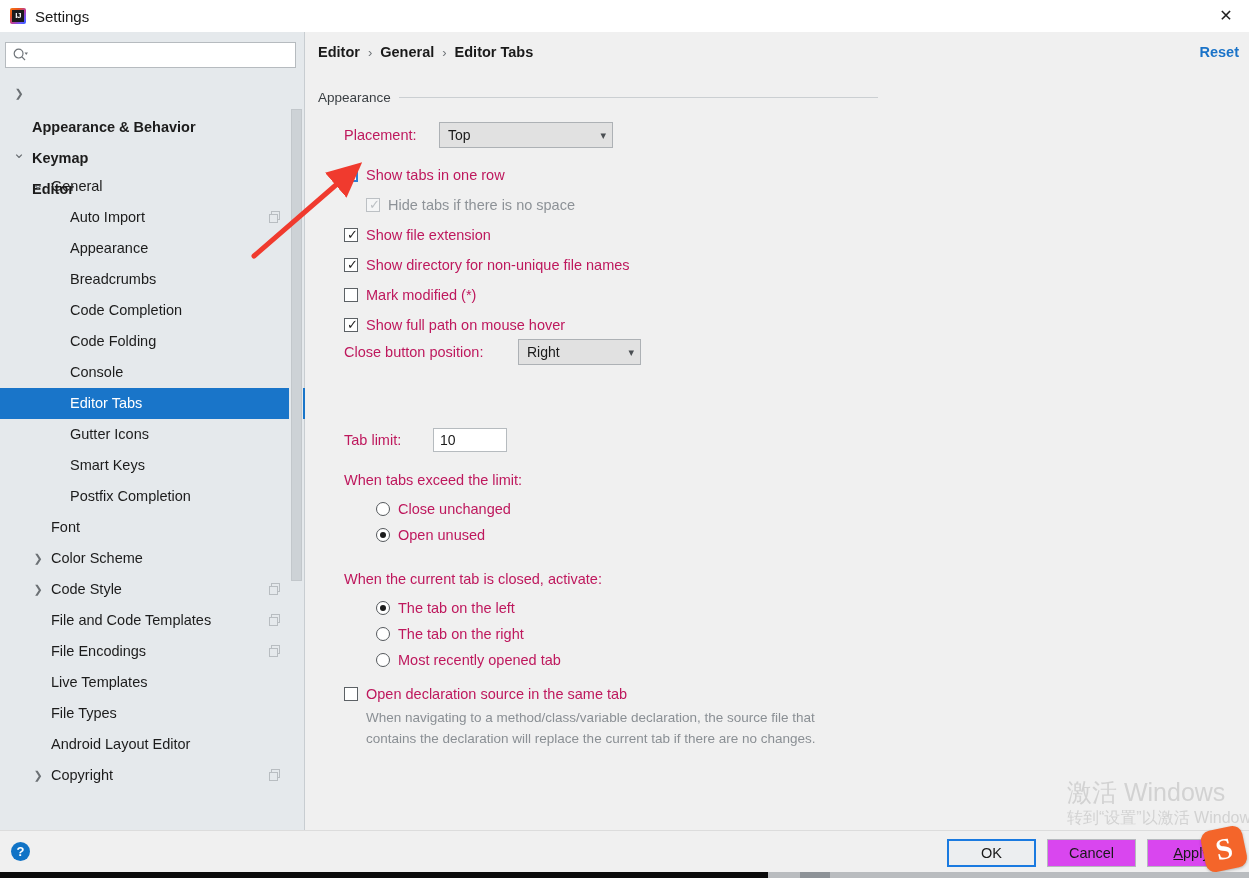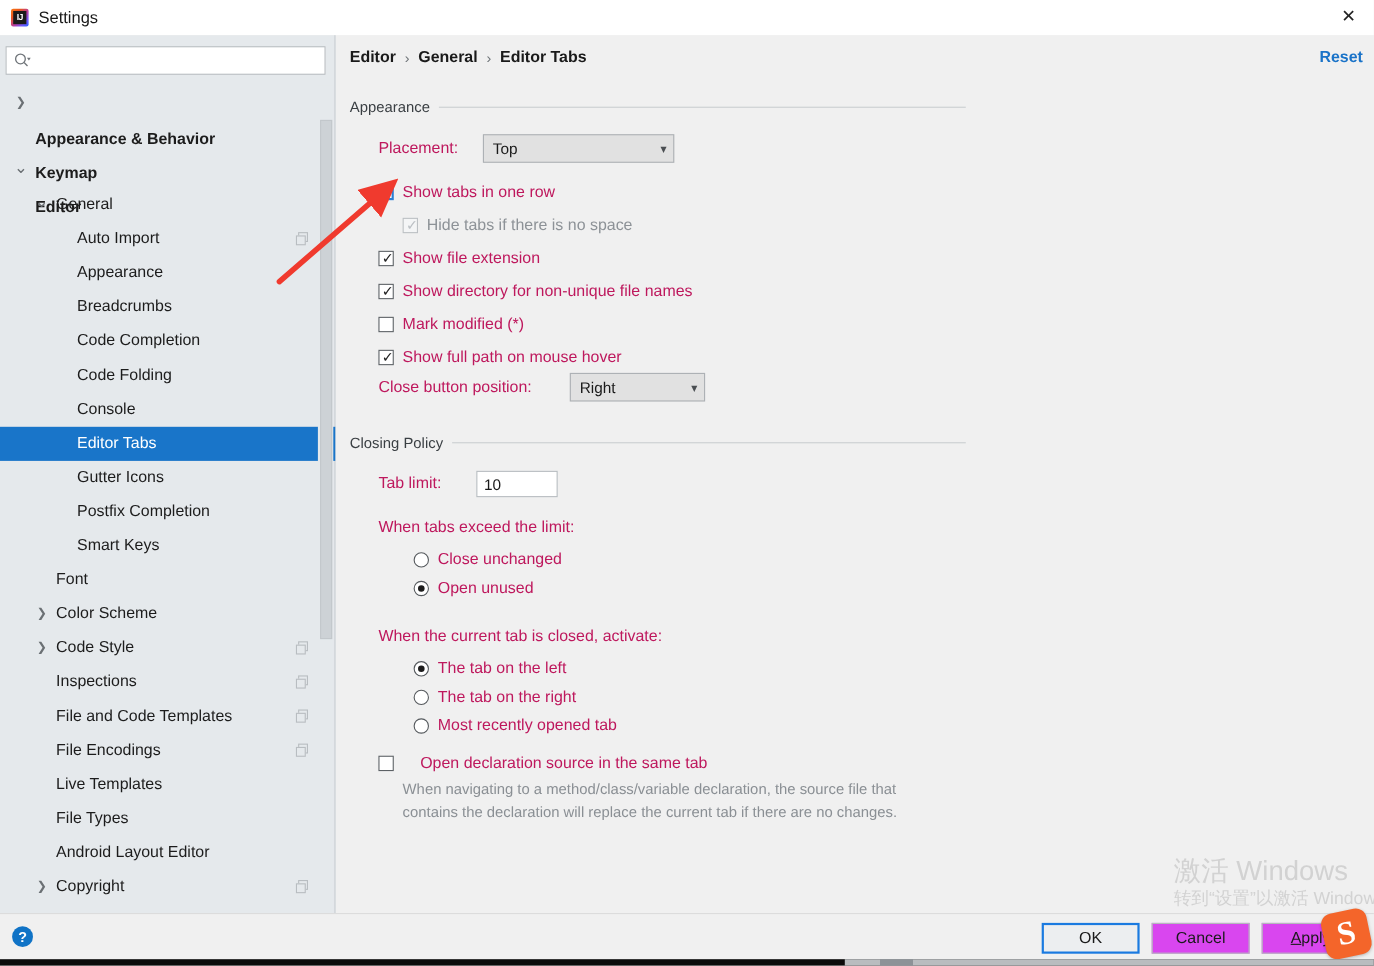--- a/index.html
+++ b/index.html
@@ -291,29 +291,25 @@
             <span class="b1"></span>
             <span class="b2"></span>
           </span></div>
         <div class="tree-row"><span class="lbl" style="margin-left: 70px;">Appearance</span></div>
         <div class="tree-row"><span class="lbl" style="margin-left: 70px;">Breadcrumbs</span></div>
         <div class="tree-row"><span class="lbl" style="margin-left: 70px;">Code Completion</span></div>
         <div class="tree-row"><span class="lbl" style="margin-left: 70px;">Code Folding</span></div>
         <div class="tree-row"><span class="lbl" style="margin-left: 70px;">Console</span></div>
         <div class="tree-row sel"><span class="lbl" style="margin-left: 70px;">Editor Tabs</span></div>
         <div class="tree-row"><span class="lbl" style="margin-left: 70px;">Gutter Icons</span></div>
+        <div class="tree-row"><span class="lbl" style="margin-left: 70px;">Smart Keys</span></div>
         <div class="tree-row"><span class="lbl" style="margin-left: 70px;">Postfix Completion</span></div>
-        <div class="tree-row"><span class="lbl" style="margin-left: 70px;">Smart Keys</span></div>
         <div class="tree-row"><span class="lbl" style="margin-left: 51px;">Font</span></div>
         <div class="tree-row"><span class="arrow" style="left: 31px;">❯</span><span class="lbl" style="margin-left: 51px;">Color Scheme</span></div>
         <div class="tree-row"><span class="arrow" style="left: 31px;">❯</span><span class="lbl" style="margin-left: 51px;">Code Style</span><span class="copy-badge">
-            <span class="b1"></span>
-            <span class="b2"></span>
-          </span></div>
-        <div class="tree-row"><span class="lbl" style="margin-left: 51px;">Inspections</span><span class="copy-badge">
             <span class="b1"></span>
             <span class="b2"></span>
           </span></div>
         <div class="tree-row"><span class="lbl" style="margin-left: 51px;">File and Code Templates</span><span class="copy-badge">
             <span class="b1"></span>
             <span class="b2"></span>
           </span></div>
         <div class="tree-row"><span class="lbl" style="margin-left: 51px;">File Encodings</span><span class="copy-badge">
             <span class="b1"></span>
             <span class="b2"></span>
@@ -394,26 +390,20 @@
       </div>
 
     <div class="row" style="position:absolute; left:38px; top:307px;">
       <span class="lbl-plain" style="width:174px;">Close button position:</span>
       <div class="combo" style="width:123px;">
         <span>Right</span>
         <span class="chev">▾</span>
       </div>
     </div>
 
-    <div class="group" style="top:363px; width:560px;">
-      <div class="group-header">
-        <span>Closing Policy</span>
-        <span class="group-line"></span>
-      </div>
-    </div>
 
     <div class="row" style="position:absolute; left:38px; top:396px;">
       <span class="lbl-plain" style="width:89px;">Tab limit:</span>
       <div class="textfield" style="width:74px;">
         <span>10</span>
       </div>
     </div>
 
     <div style="position:absolute; left:38px; top:440px;">
       <div class="lbl-plain">When tabs exceed the limit:</div>
@@ -445,21 +435,21 @@
             <span class="lbl-plain">The tab on the right</span>
           </div>
           <div class="row" style="height: 26px; gap: 8px; margin-left: 32px;">
             <span class="rb"></span>
             <span class="lbl-plain">Most recently opened tab</span>
           </div>
         </div>
     </div>
 
     <div style="position:absolute; left:38px; top:654px; width:530px;">
-      <div class="row" style="gap:24px;">
+      <div class="row" style="gap:8px;">
         <span class="cb"></span>
         <span class="lbl-plain">Open declaration source in the same tab</span>
       </div>
       <div class="desc" style="margin-left:22px; margin-top:5px; width:500px;">When navigating to a method/class/variable declaration, the source file that contains the declaration will replace the current tab if there are no changes.</div>
     </div>
 
   </div>
 
   <div class="watermark">
     <div class="wm1">激活 Windows</div>

